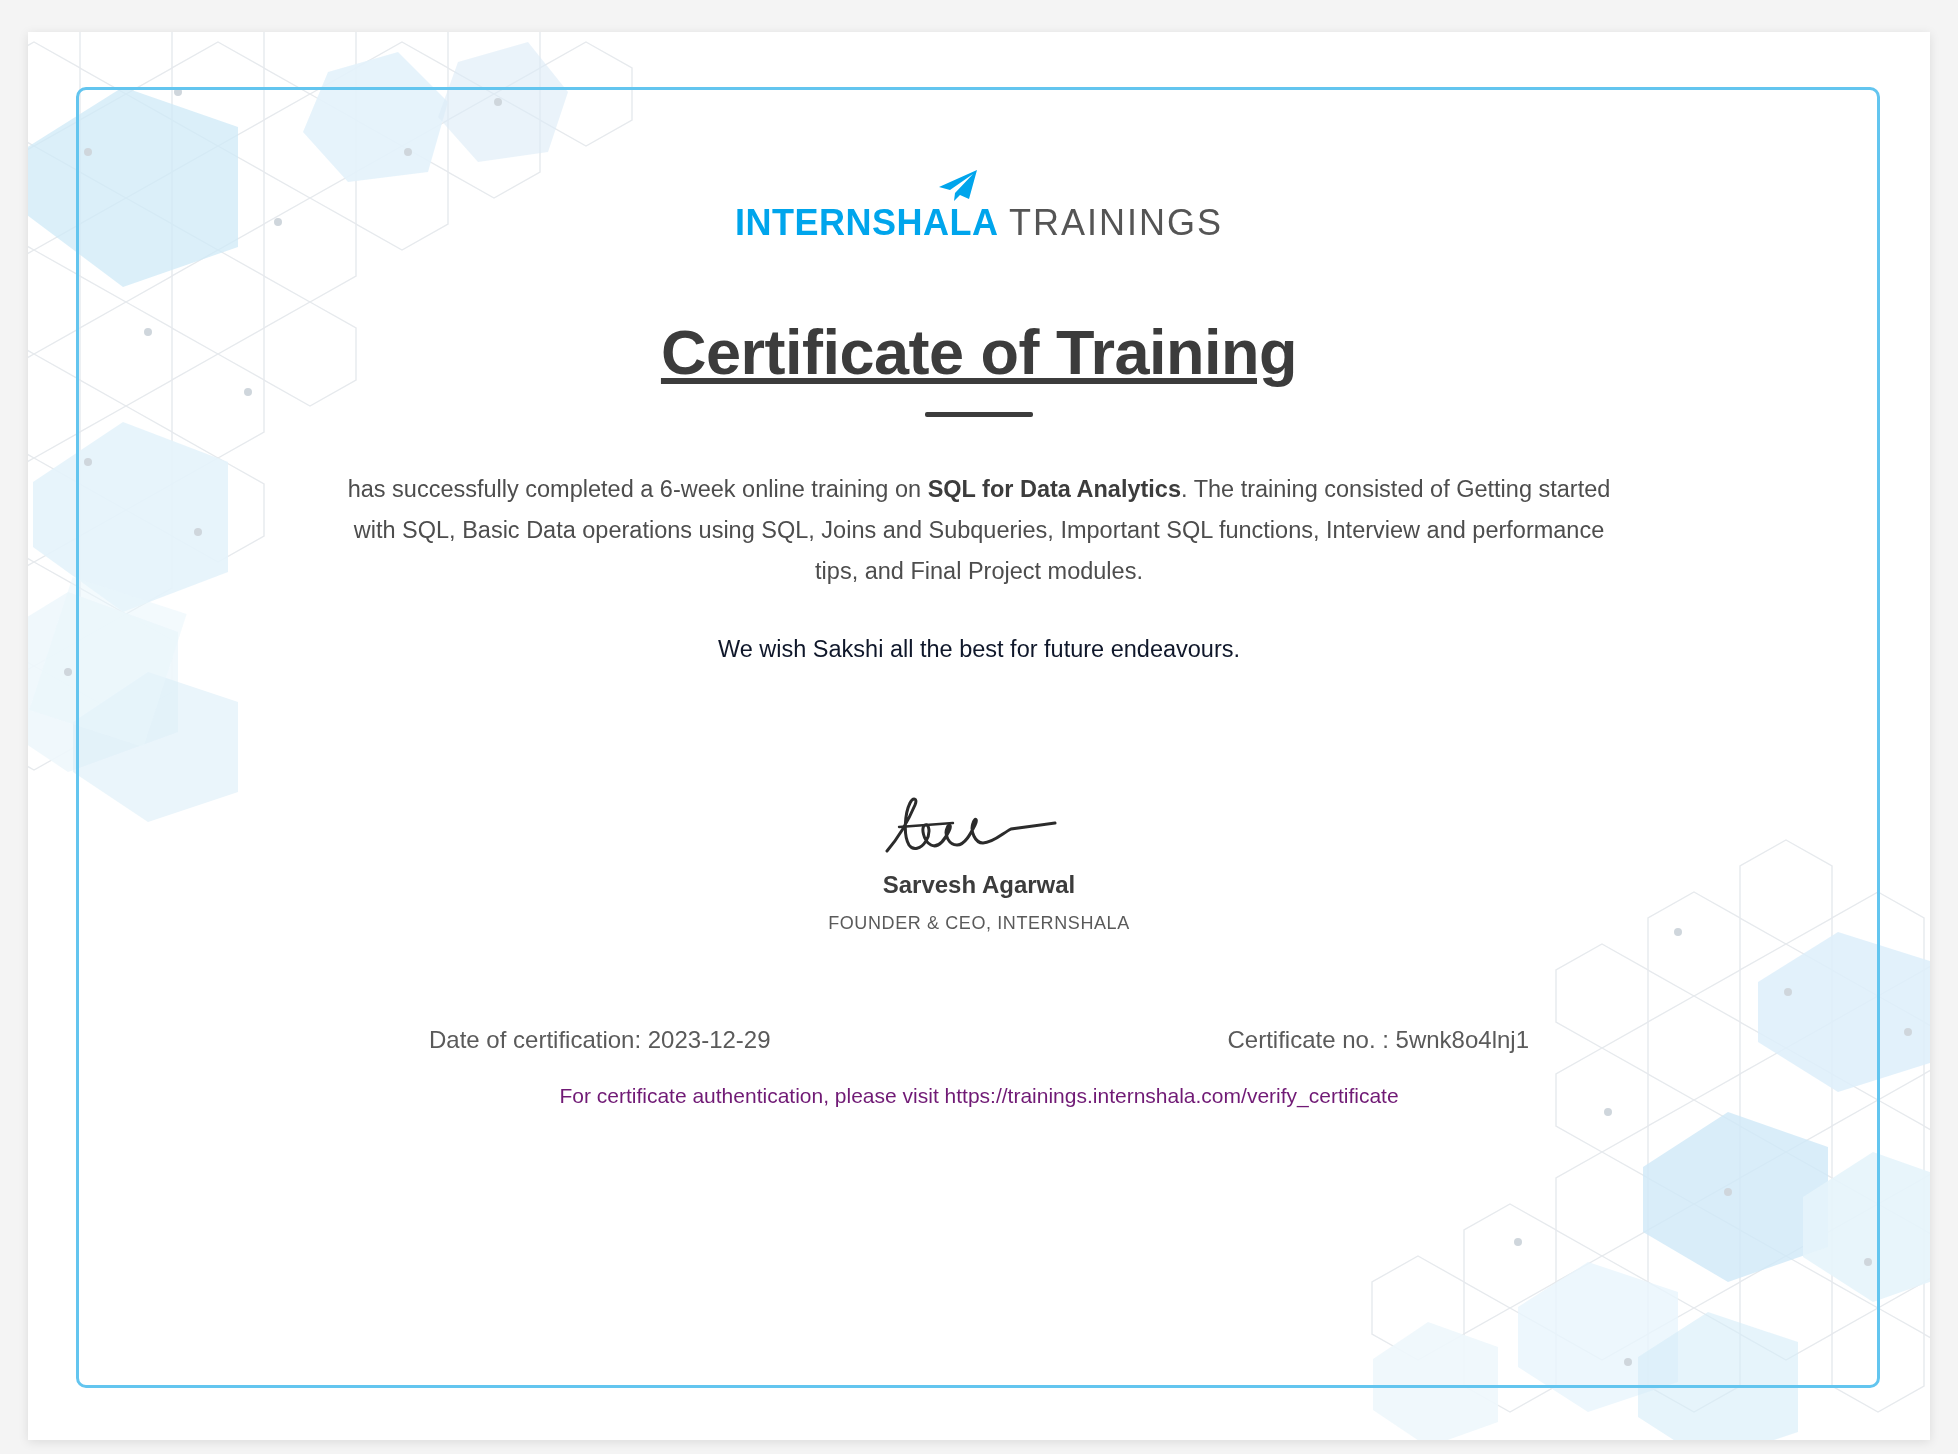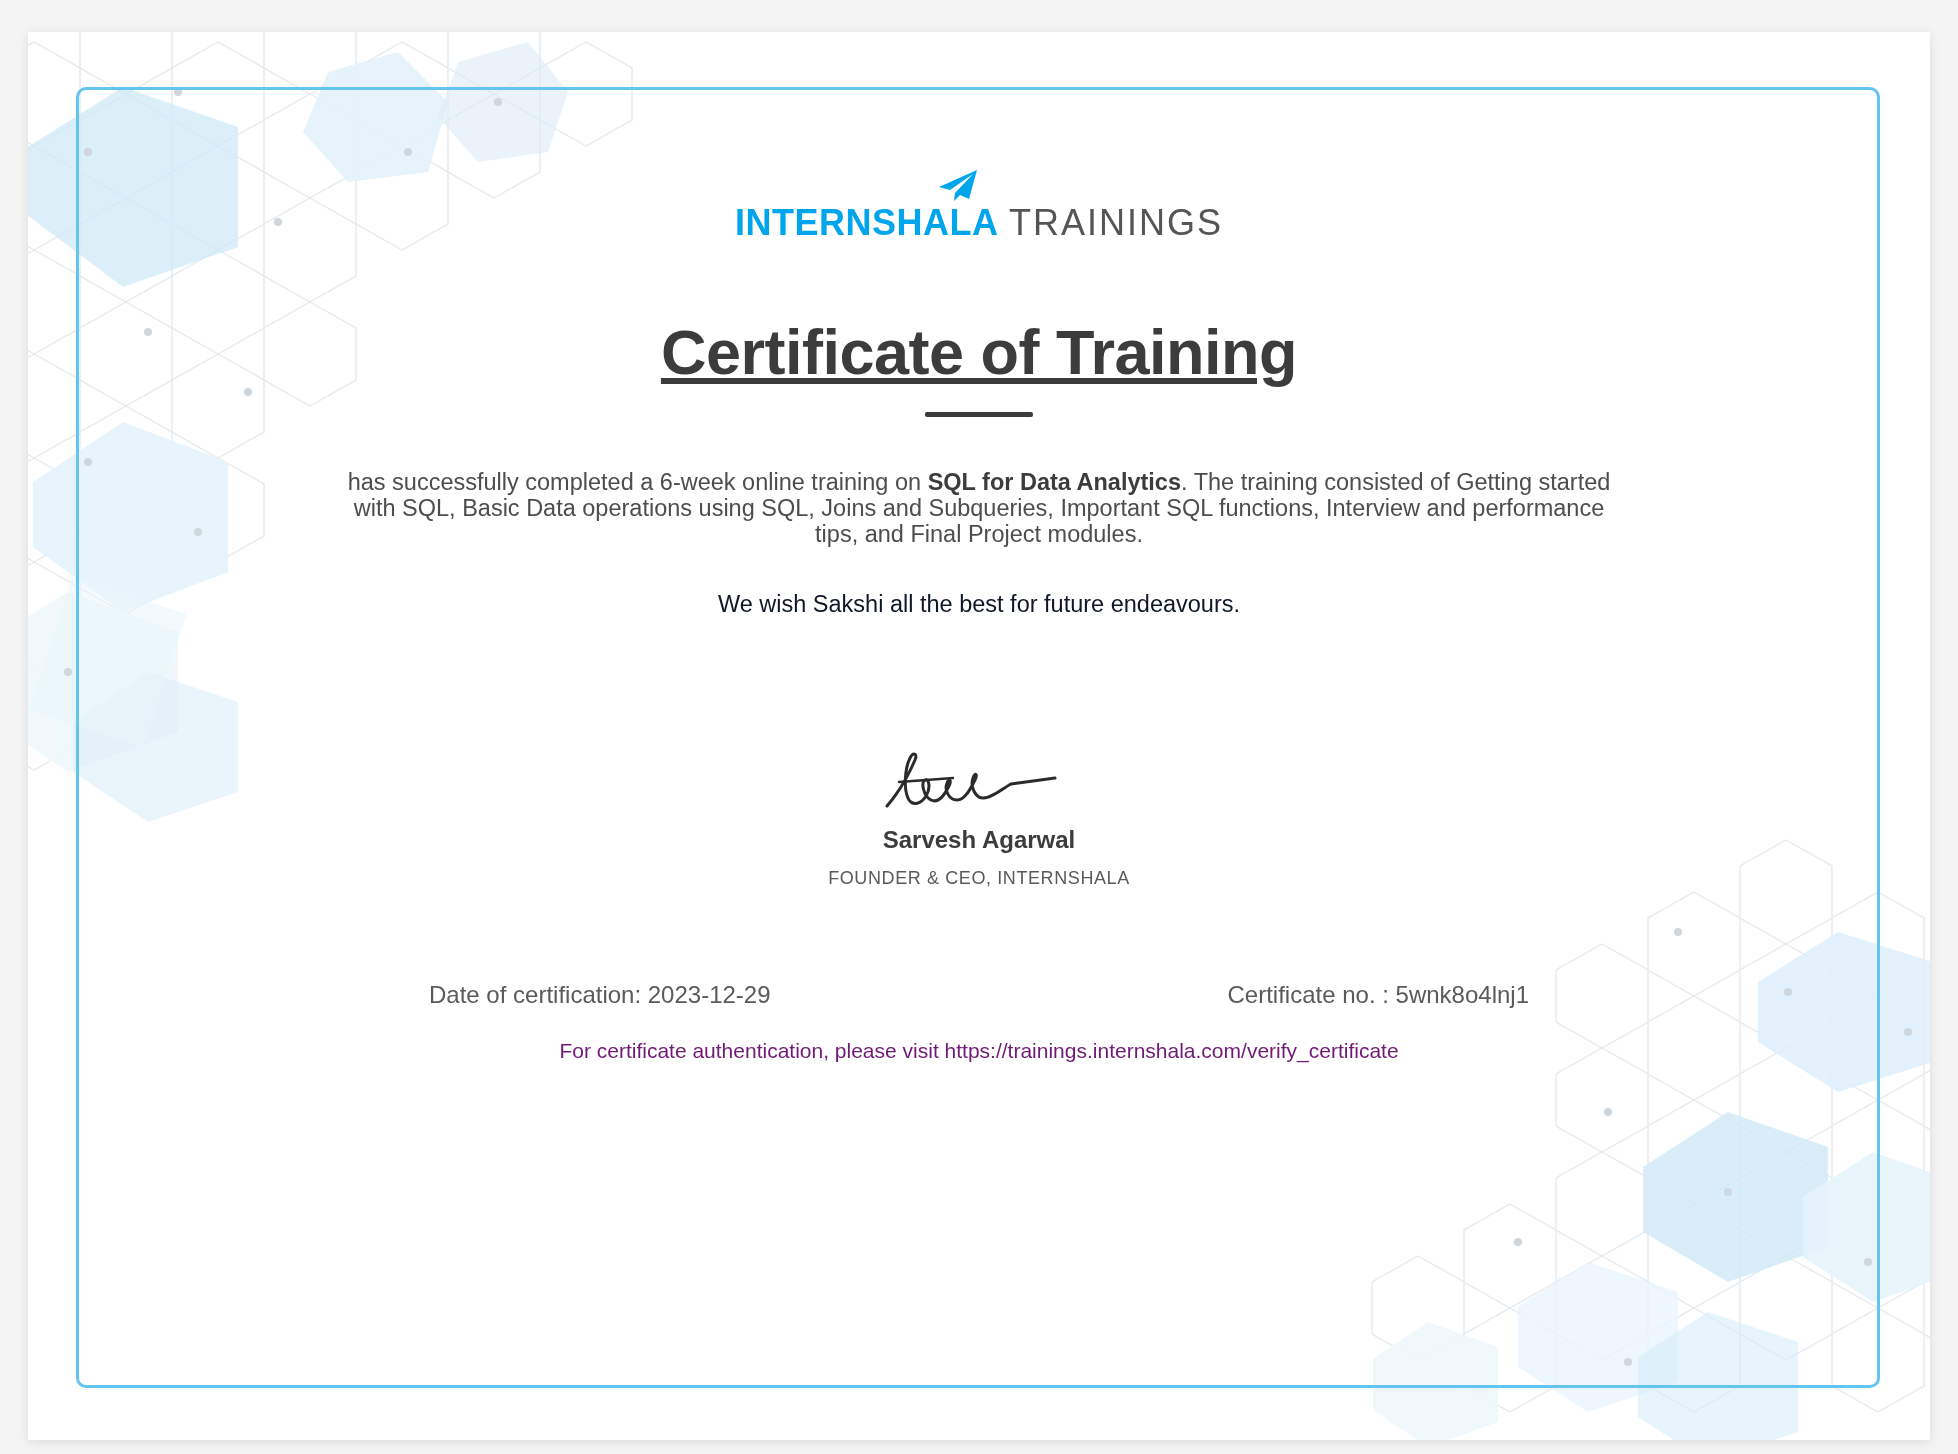--- a/index.html
+++ b/index.html
@@ -95,21 +95,21 @@
     font-size: 41px;
     font-weight: 700;
     color: #3c3c3c;
   }
 
   .body-text {
     margin-top: 52px;
     width: 1300px;
     text-align: center;
     font-size: 23.5px;
-    line-height: 26px;
+    line-height: 41px;
     color: #4d4d4d;
   }
   .body-text b { font-weight: 700; color: #3c3c3c; }
 
   .wish {
     margin-top: 44px;
     font-size: 23.5px;
     color: #0f172a;
   }
 

